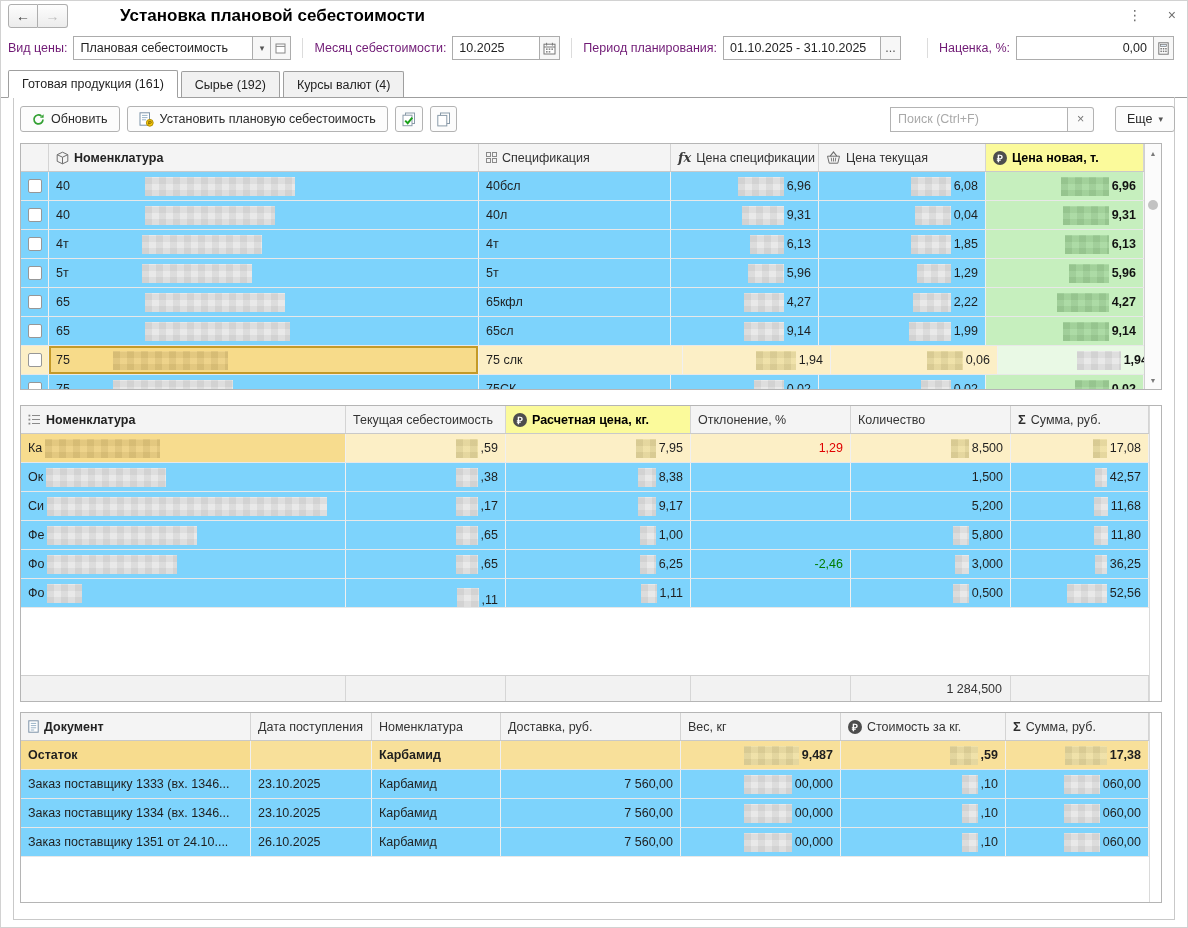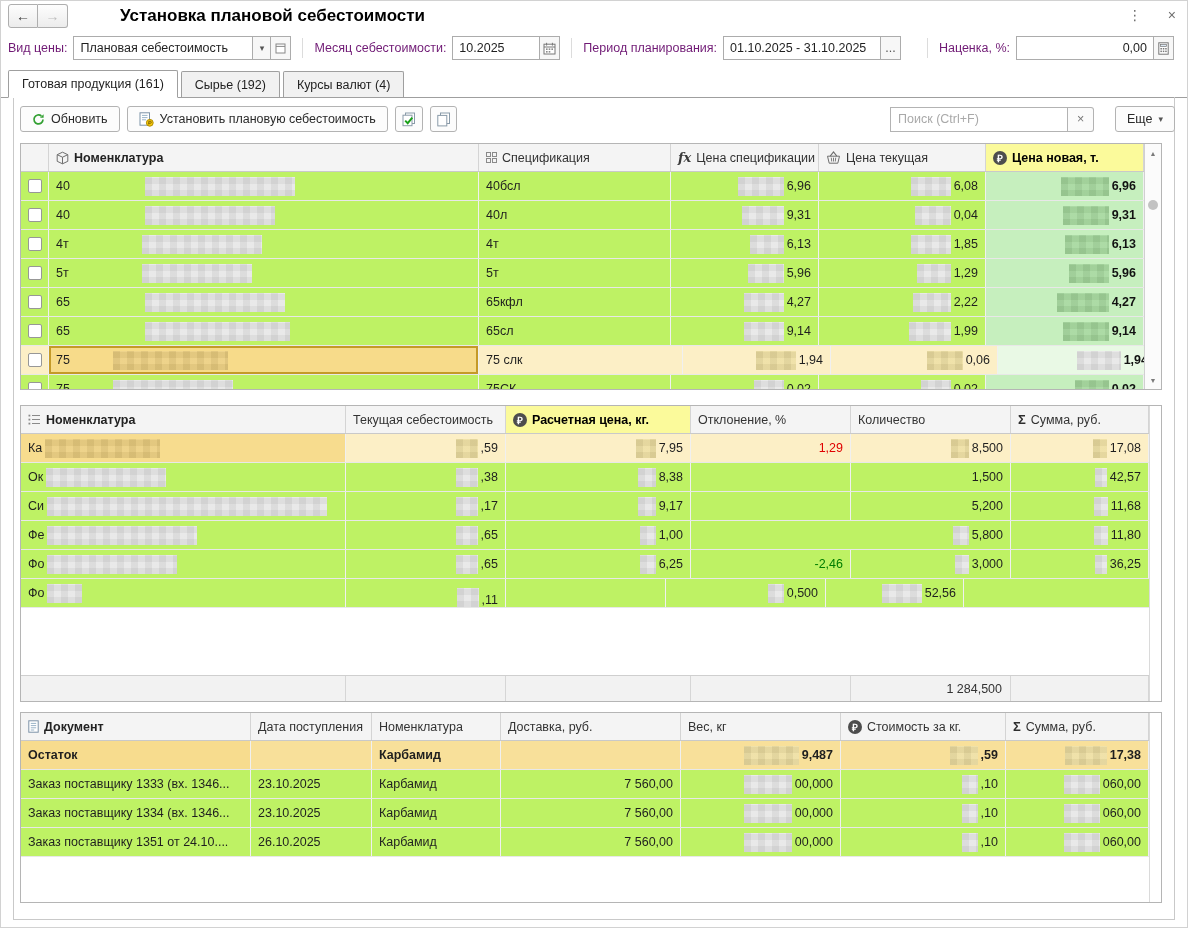--- a/index.html
+++ b/index.html
@@ -55,21 +55,21 @@
 .dd{font-size:9px;color:#555;line-height:1}
 
 
 .tbl{position:absolute;left:20px;width:1142px;background:#fff;border:1px solid #b5b5b5;overflow:hidden}
 .thead{display:flex;height:28px;background:#f4f4f4;border-bottom:1px solid #c9c9c9}
 .hcell{display:flex;align-items:center;gap:5px;padding:0 7px;border-right:1px solid #d4d4d4;
        color:#333;overflow:hidden;white-space:nowrap;flex:none;cursor:pointer}
 .hcell.b{font-weight:bold;color:#222}
 .hcell.yellow{background:#fbfa9b;font-weight:bold;color:#000}
 .tbody{position:relative;overflow:hidden}
-.row{display:flex;height:29px;border-bottom:1px solid #e8e8e8;cursor:pointer;background:#bef264}
+.row{display:flex;height:29px;border-bottom:1px solid #e8e8e8;cursor:pointer;background:#7dd3fc}
 .cell{display:flex;align-items:center;gap:3px;padding:0 7px;overflow:hidden;white-space:nowrap;
       flex:none;border-right:1px solid #f0f0f0}
 .cell.r{justify-content:flex-end}
 .cell.ck{justify-content:center;padding:0}
 .cell.green{background:#c6efbe;font-weight:bold;color:#121212}
 .row.sel{background:#fcefc6}
 .row.sel .cell.green{background:#e9f9e5}
 .row.hl{background:#f8e09a}
 .cell.focus{background:#f7db8a;box-shadow:inset 0 0 0 2px #c49a28}
 .cell.focus-soft{background:#f7dc8e}
@@ -659,20 +659,24 @@
       </div>
       <div class="row">
         <div class="cell" style="width: 325px;">
           <span class="">Фо</span>
           <span class="blur " style="width:35px"></span>
         </div>
         <div class="cell r" style="width: 160px; align-items: flex-end;">
           <span class="blur " style="width:22px"></span>
           <span class="">,11</span>
         </div>
+        <div class="cell r" style="width: 185px;">
+          <span class="blur " style="width:16px"></span>
+          <span class="">1,11</span>
+        </div>
         <div class="cell r" style="width: 160px;"></div>
         <div class="cell r" style="width: 160px;">
           <span class="blur " style="width:16px"></span>
           <span class="">0,500</span>
         </div>
         <div class="cell r" style="width: 138px;">
           <span class="blur " style="width:40px"></span>
           <span class="">52,56</span>
         </div>
       </div>

